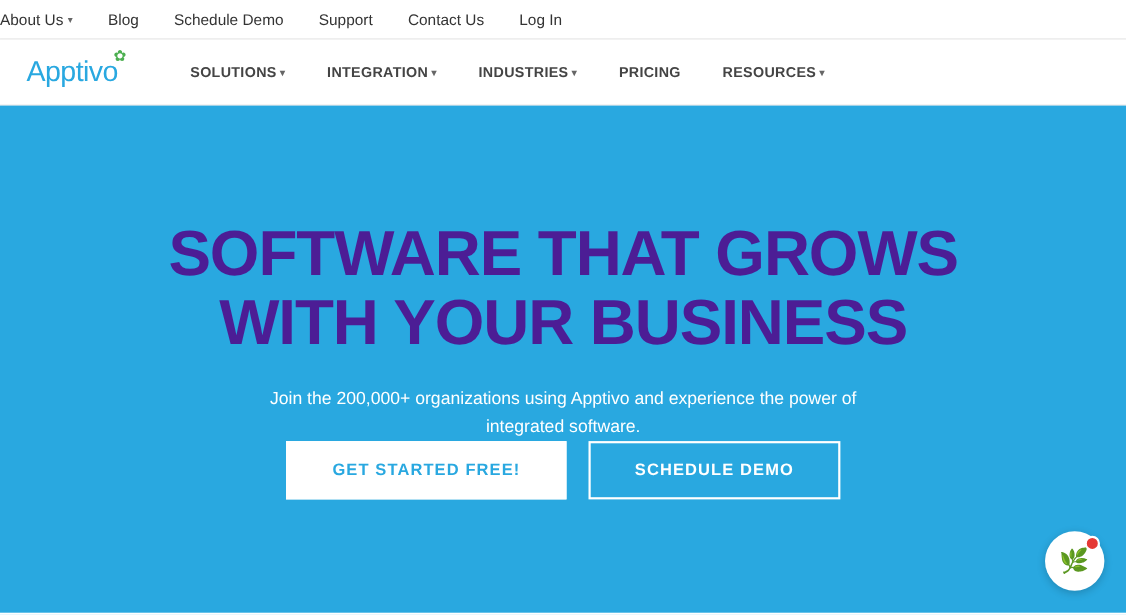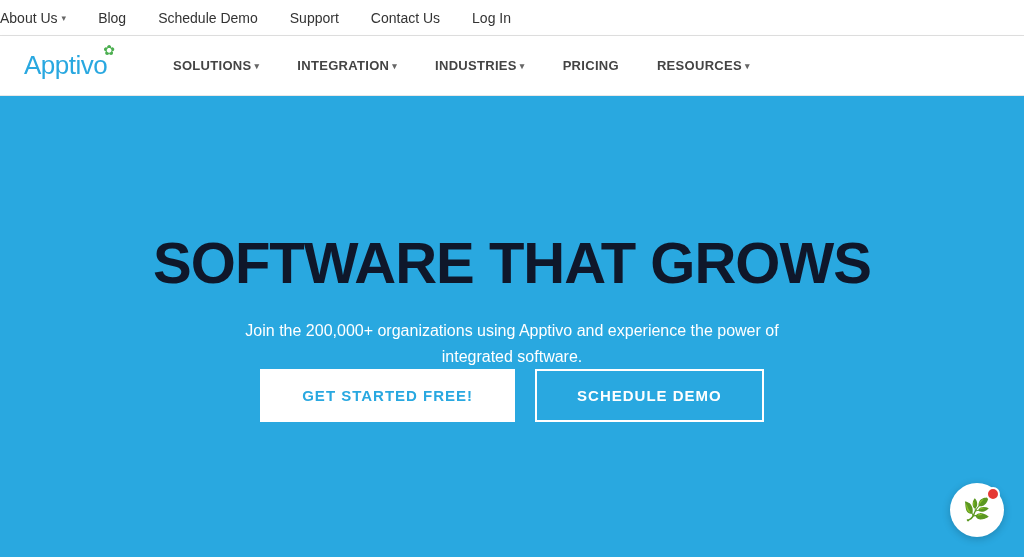--- a/index.html
+++ b/index.html
@@ -93,21 +93,21 @@
       flex-direction: column;
       align-items: center;
       justify-content: center;
       text-align: center;
       padding: 40px 20px;
       position: relative;
     }
     .hero-title {
       font-size: 58px;
       font-weight: 900;
-      color: #0f172a;
+      color: #4c1d95;
       line-height: 1.1;
       letter-spacing: -1px;
       margin-bottom: 24px;
       text-transform: uppercase;
     }
     .hero-subtitle {
       font-size: 16px;
       color: #fff;
       line-height: 1.6;
       font-weight: 300;
@@ -219,20 +219,21 @@
     <a>
       <span>RESOURCES</span>
       <span class="dropdown-arrow">▾</span>
     </a>
   </div>
 </nav>
 
 <section class="hero">
   <h1 class="hero-title">
     <span>SOFTWARE THAT GROWS</span><br>
+    <span>WITH YOUR BUSINESS</span>
   </h1>
   <p class="hero-subtitle">Join the 200,000+ organizations using Apptivo and experience the power of integrated software.</p>
   <div class="hero-buttons">
     <button class="btn-get-started">GET STARTED FREE!</button>
     <button class="btn-schedule">SCHEDULE DEMO</button>
   </div>
 
   <div class="chat-widget">
     <span class="chat-leaf">🌿</span>
     <div class="chat-dot"></div>

